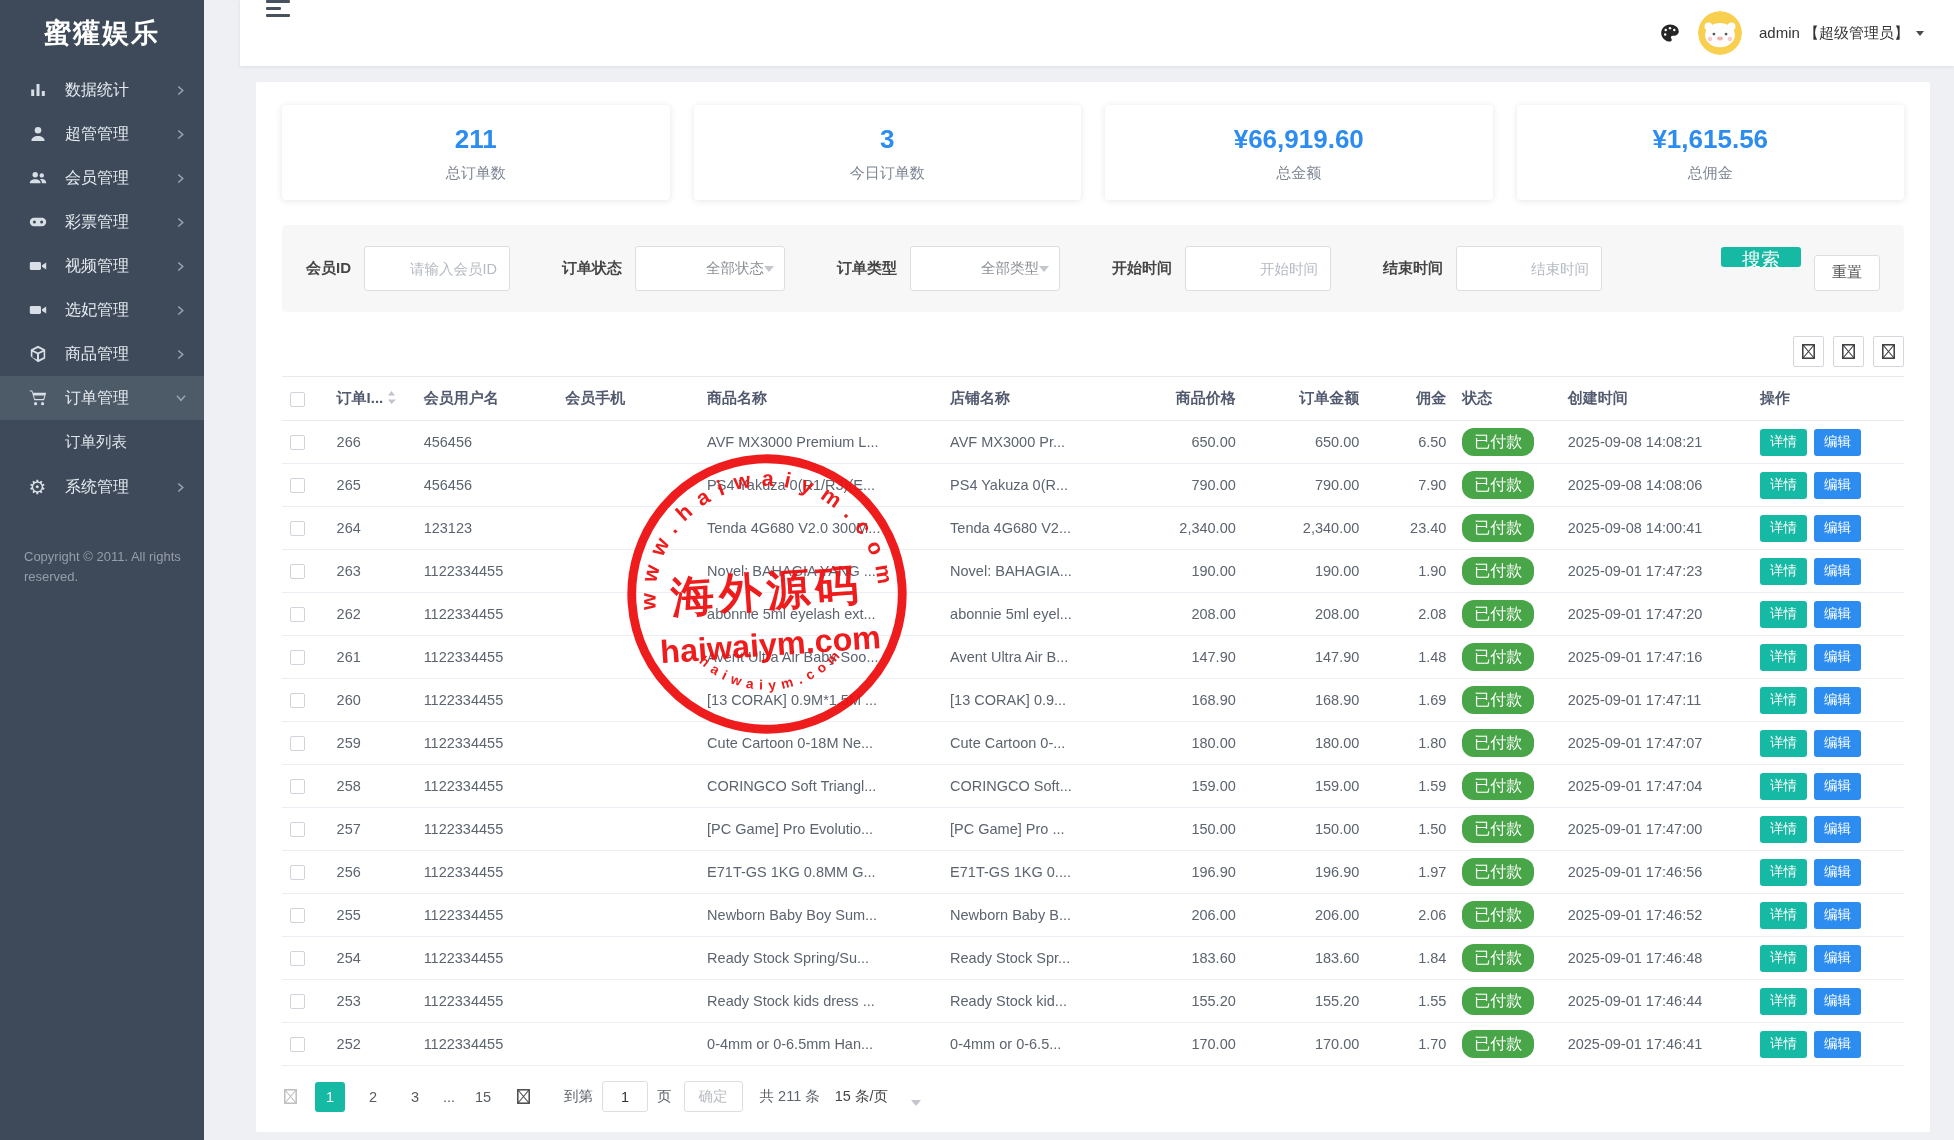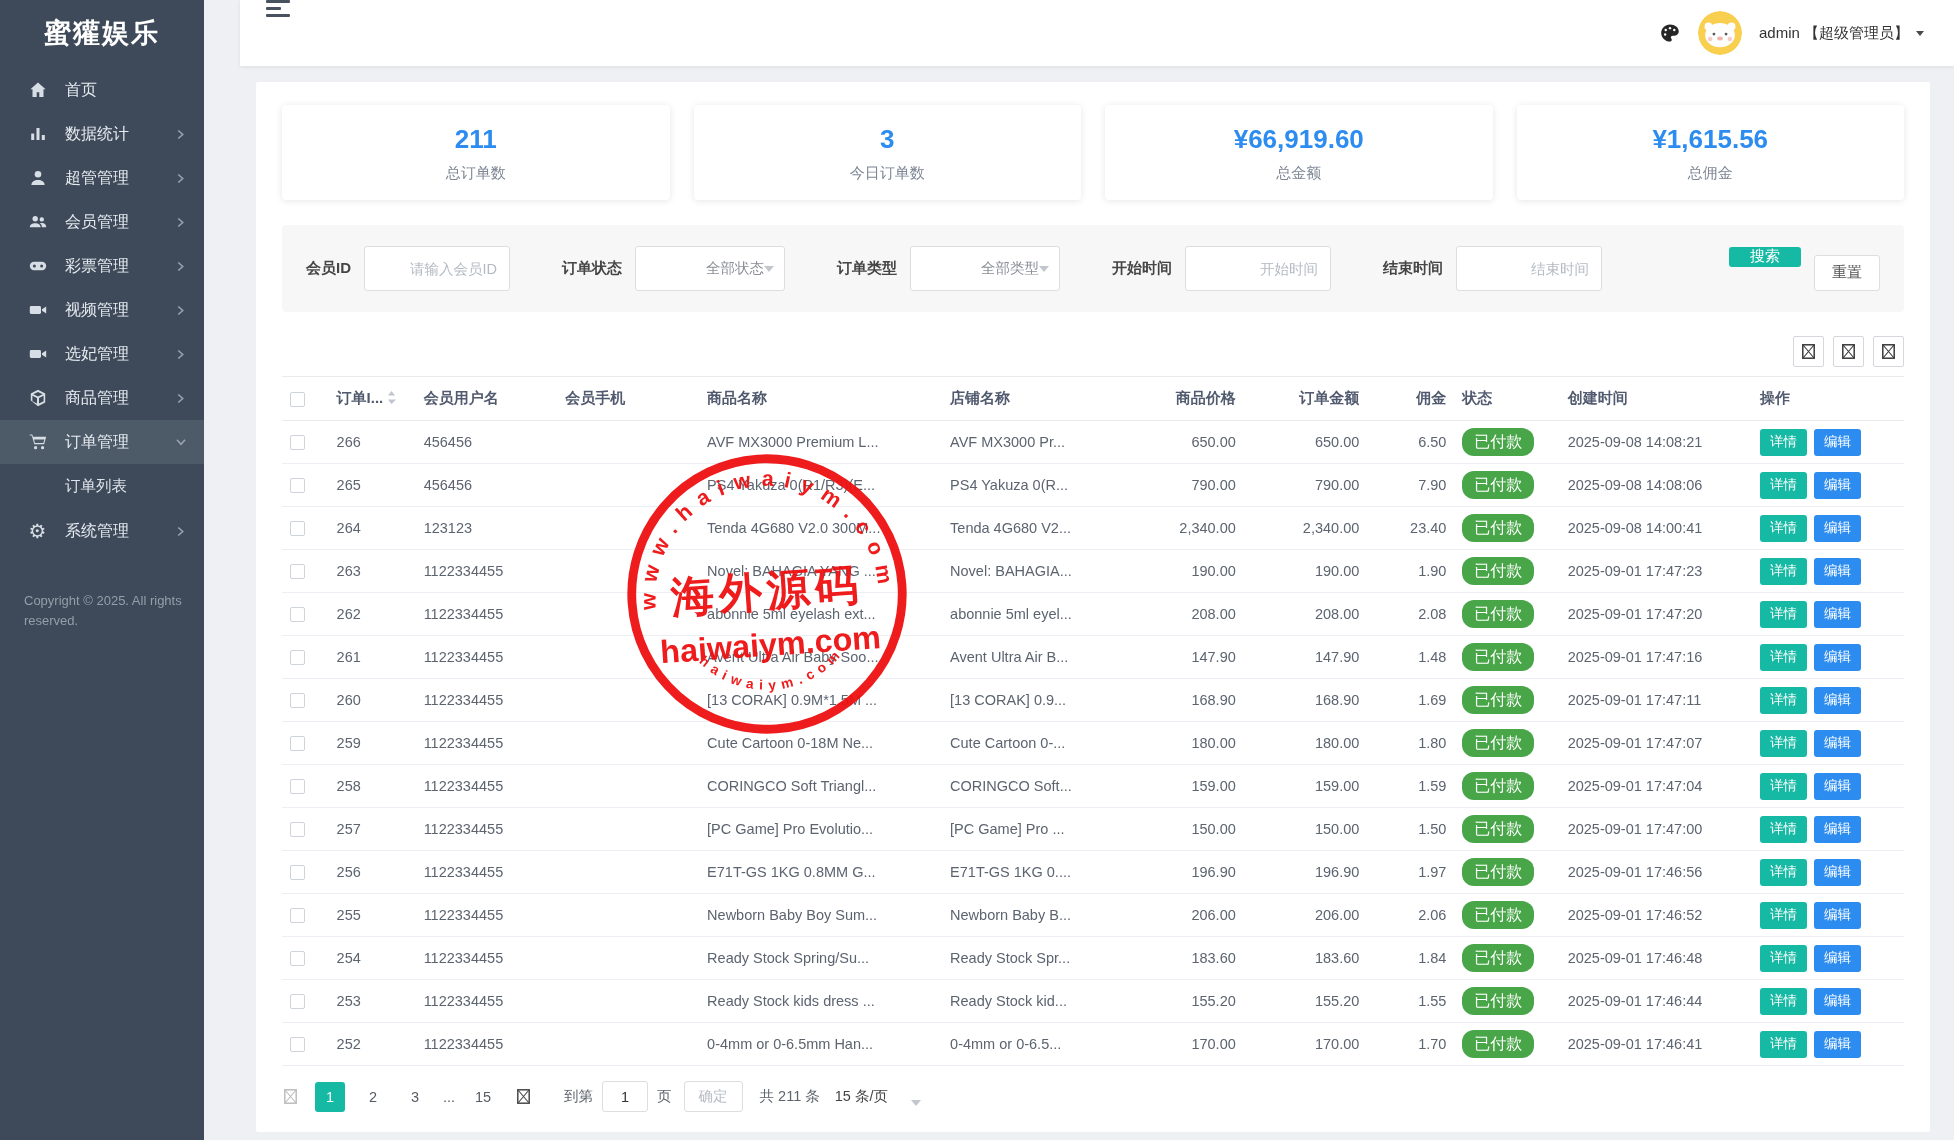--- a/index.html
+++ b/index.html
@@ -45,21 +45,21 @@
   .filterbar { margin-top:25px; background:#f7f7f8; border-radius:4px; padding:21px 24px; display:flex; align-items:center; }
   .f-group { display:flex; align-items:center; margin-right:52px; }
   .f-label { font-size:15px; color:#454545; font-weight:bold; margin-right:13px; white-space:nowrap; }
   .f-input, .f-select { height:45px; background:#fff; border:1px solid #dcdee2; border-radius:3px; font-size:14.5px;text-align:right; }
   .f-input { width:146px; padding:0 12px; color:#333; outline:none; font-family:inherit; }
   .f-input::placeholder { color:#b4bac3; }
   .f-select { width:150px; display:flex; align-items:center; padding:0 10px 0 12px; color:#8b9097; cursor:pointer; }
   .f-select .sel-text { flex:1; }
   .sel-caret { width:0; height:0; border-left:5px solid transparent; border-right:5px solid transparent; border-top:6px solid #c3c7cd; }
   .f-buttons { margin-left:auto; display:flex; }
-  .btn-search { background:var(--teal,#16b9a3); color:#fff; border:none; height:20px; padding:0 21px; font-size:15px; border-radius:3px; cursor:pointer; font-family:inherit; }
+  .btn-search { background:var(--teal,#16b9a3); color:#fff; border:none; height:20px; padding:0 21px; font-size:19px; border-radius:3px; cursor:pointer; font-family:inherit; }
   .btn-reset { background:#fff; color:#555; border:1px solid #dcdee2; height:36px; padding:0 17px; font-size:15px; border-radius:3px; margin-left:13px; cursor:pointer; font-family:inherit;margin-top:8px; }
 
   .table-tools { margin-top:24px; display:flex; justify-content:flex-end; gap:9px; padding-bottom:9px; }
   .tool-btn { width:31px; height:31px; border:1px solid #d4d7dc; border-radius:2px; background:#fff; display:flex; align-items:center; justify-content:center; color:#3a3a3a; cursor:pointer; }
 
   table { width:100%; border-collapse:collapse; table-layout:fixed; }
   thead th { font-size:15px; font-weight:bold; color:#515a6e; text-align:left; padding:12px 8px; border-top:1px solid #e8eaec; border-bottom:1px solid #e8eaec; white-space:nowrap; overflow:hidden; }
   tbody td { font-size:14.5px; color:#5c6470; padding:7px 8px; border-bottom:1px solid #ebeef2; white-space:nowrap; overflow:hidden; text-overflow:ellipsis; height:35px; }
   th.num, td.num { text-align:right; }
   .cb { width:15px; height:15px; border:1px solid #cfd3da; border-radius:2px; background:#fff; display:inline-block; vertical-align:middle; cursor:pointer; }
@@ -88,28 +88,20 @@
 </style>
 </head>
 <body>
 
 <aside class="sidebar">
   <div class="brand">蜜獾娱乐</div>
   <nav class="menu" id="side-menu">
       <div class="menu-item">
         <span class="mi-icon">
           <svg viewBox="0 0 20 20">
-            <path d="M10 2.6 2.4 9.2h2.1V17h4.2v-4.7h2.6V17h4.2V9.2h2.1z"></path>
-          </svg>
-        </span>
-        <span class="mi-label">首页</span>
-      </div>
-      <div class="menu-item">
-        <span class="mi-icon">
-          <svg viewBox="0 0 20 20">
             <path d="M3.2 9.5h3V16h-3zM8.5 4h3v12h-3zM13.8 11h3v5h-3z"></path>
           </svg>
         </span>
         <span class="mi-label">数据统计</span>
         <span class="mi-chev">
           <svg width="9" height="11" viewBox="0 0 10 12">
             <path d="M2.5 1.5 7.5 6 2.5 10.5" fill="none" stroke-width="1.7" stroke="#9aa4af"></path>
           </svg>
         </span>
       </div>
@@ -217,21 +209,21 @@
           <span class="gch">⚙</span>
         </span>
         <span class="mi-label">系统管理</span>
         <span class="mi-chev">
           <svg width="9" height="11" viewBox="0 0 10 12">
             <path d="M2.5 1.5 7.5 6 2.5 10.5" fill="none" stroke-width="1.7" stroke="#9aa4af"></path>
           </svg>
         </span>
       </div>
     </nav>
-  <div class="copyright">Copyright © 2025. All rights reserved.</div>
+  <div class="copyright">Copyright © 2011. All rights reserved.</div>
 </aside>
 
 <header class="topbar">
   <div class="hamburger">
       <i></i>
       <i></i>
       <i></i>
     </div>
   <div class="topbar-right">
     <span class="palette-btn">

